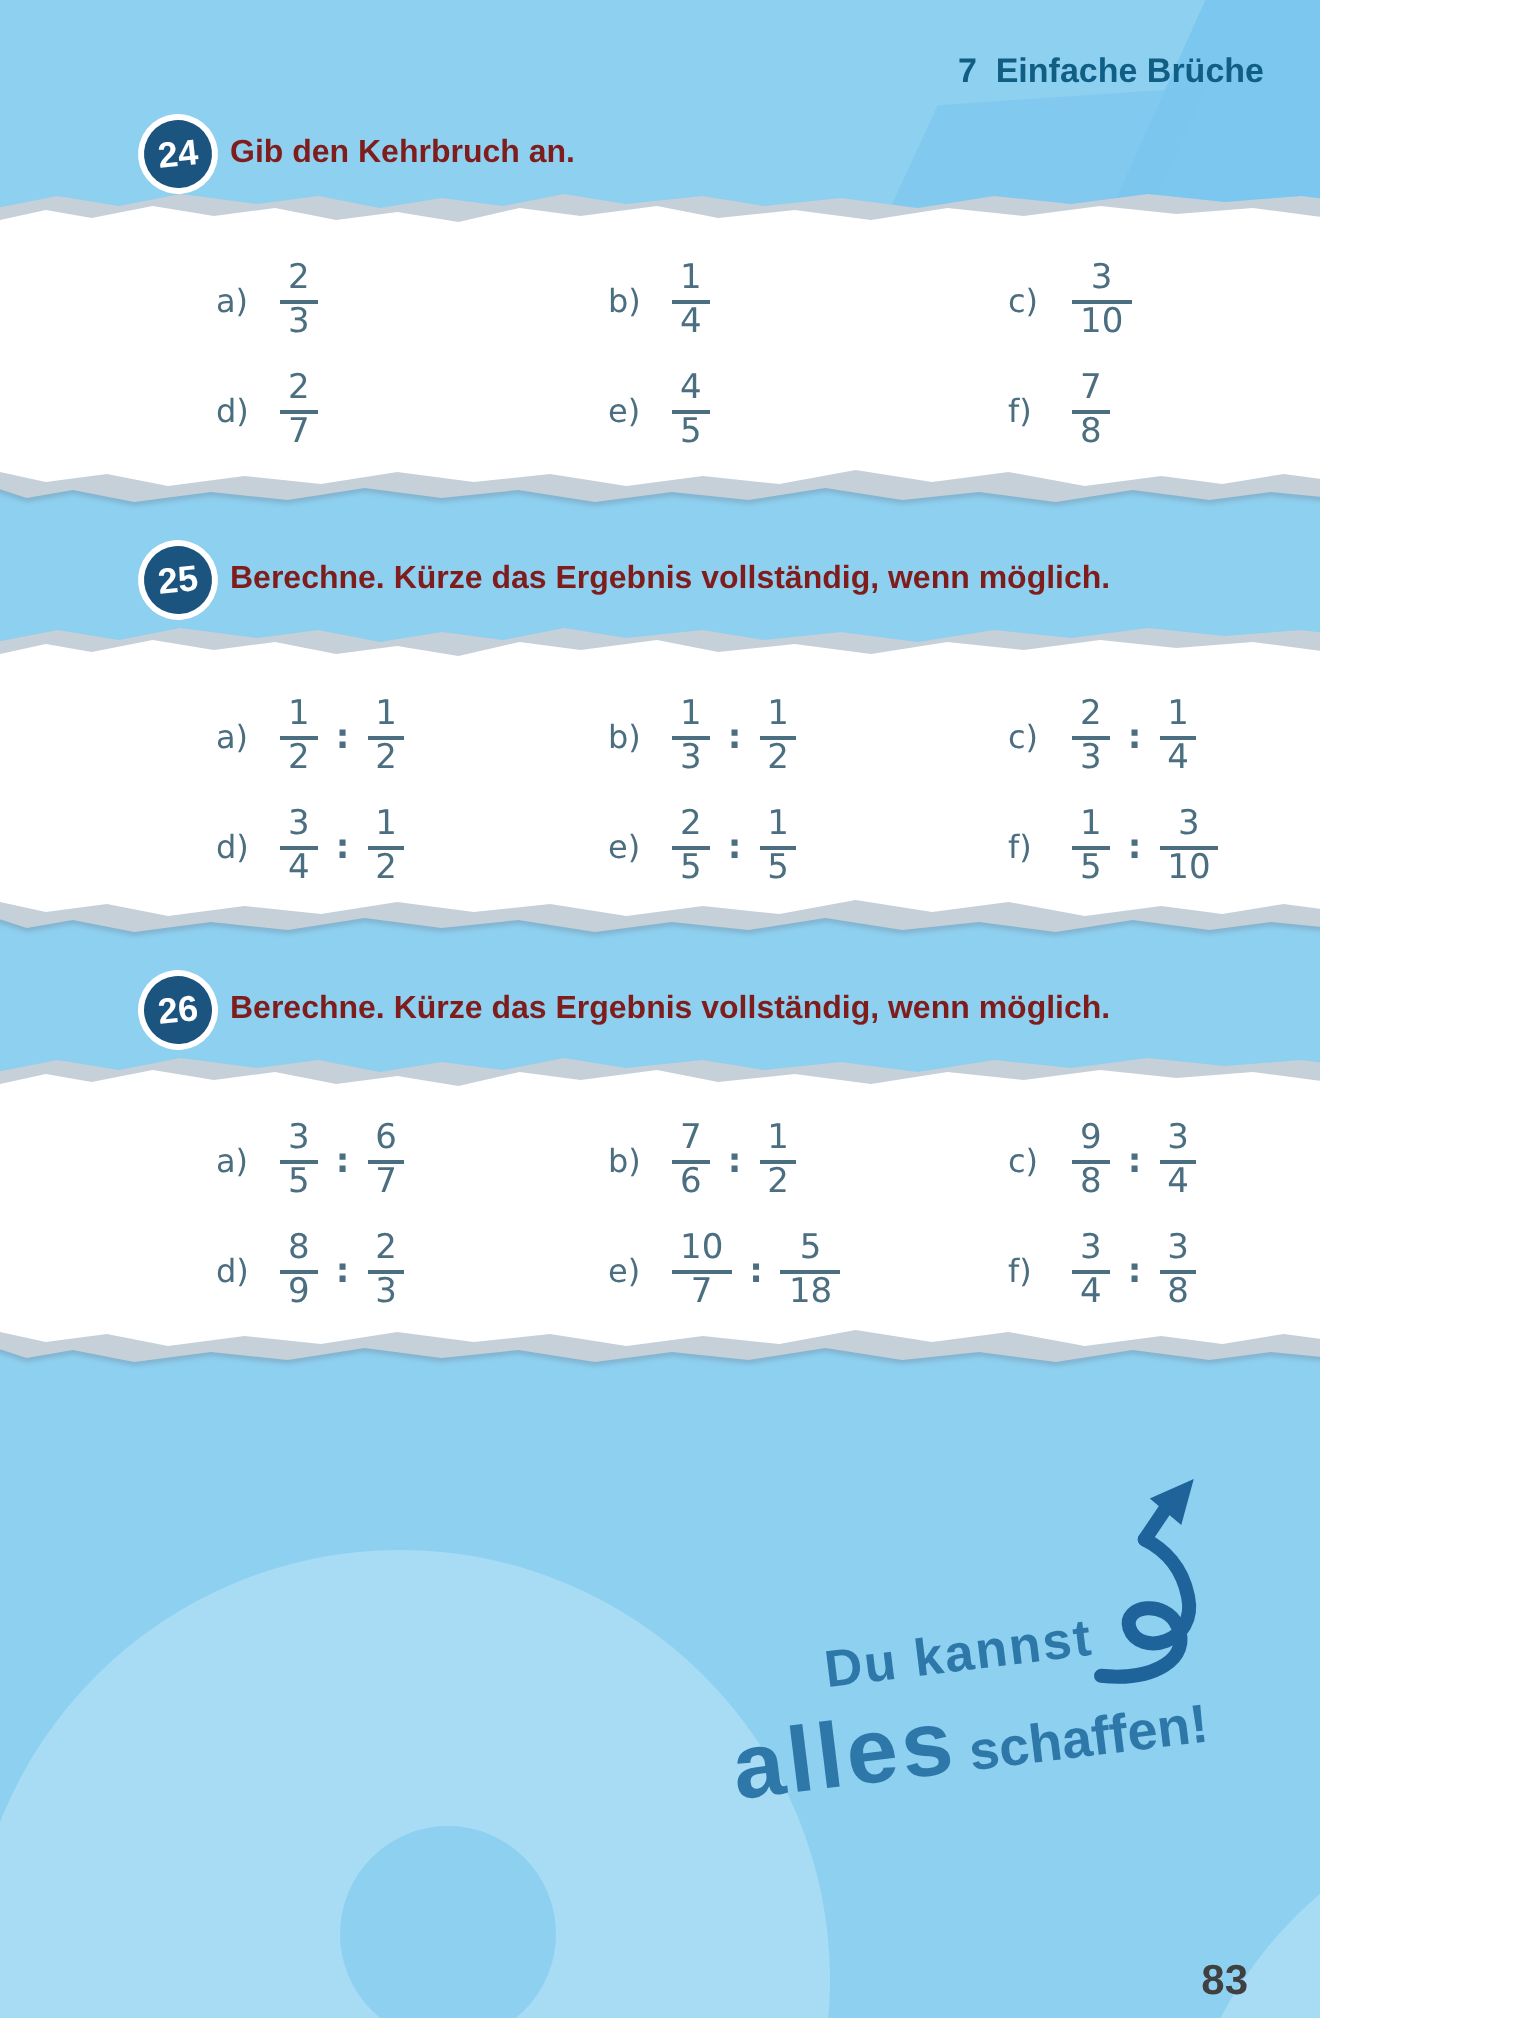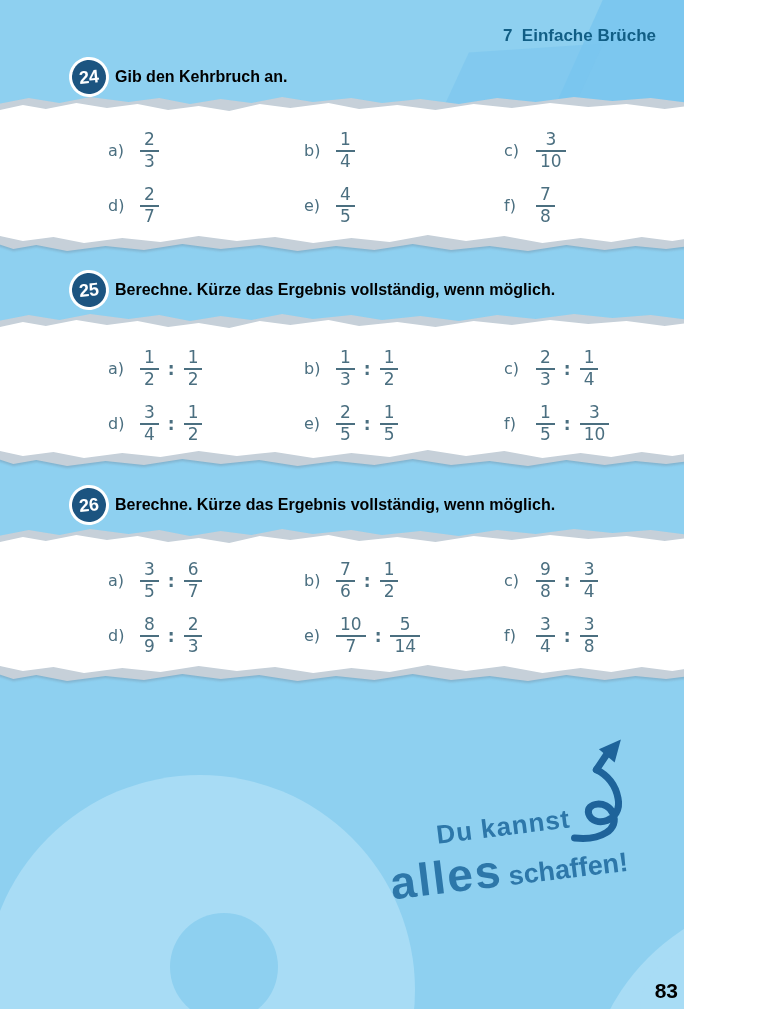--- a/index.html
+++ b/index.html
@@ -1,17 +1,17 @@
 <!DOCTYPE html>
 <html><head>
 <meta charset="utf-8">
 <style>
   html,body{margin:0;padding:0;}
   .page{position:relative;width:660px;height:1020px;overflow:hidden;
-        background:#8ed0f0;font-family:"Liberation Sans",sans-serif;padding-left:24px;}
+        background:#8ed0f0;font-family:"Liberation Sans",sans-serif;}
 
   
   .brush-a{position:absolute;left:540px;top:0;width:224px;height:225px;background:#79c5ee;
            clip-path:polygon(28% 0,100% 0,100% 52%,8% 100%,0 62%);opacity:.85;}
   .brush-b{position:absolute;left:455px;top:48px;width:130px;height:70px;background:#79c5ee;
            transform:skewX(-28deg) rotate(-4deg);opacity:.6;}
   .ring-fill{position:absolute;left:-15px;top:775px;width:430px;height:430px;border-radius:50%;background:#a8dcf5;}
   .ring-hole{position:absolute;left:170px;top:913px;width:108px;height:108px;border-radius:50%;background:#8ed0f0;}
   .blob-br{position:absolute;left:585px;top:895px;width:430px;height:430px;border-radius:50%;background:#a8dcf5;}
   .blob-83{position:absolute;left:640px;top:950px;width:120px;height:120px;border-radius:50%;background:#a8dcf5;}
@@ -26,40 +26,40 @@
     clip-path:polygon(0 12px,3% 7px,6% 11px,10% 5px,14% 10px,18% 6px,22% 12px,26% 8px,30% 13px,34% 6px,38% 10px,43% 5px,47% 11px,52% 7px,57% 12px,62% 6px,67% 10px,72% 5px,77% 9px,82% 6px,87% 11px,91% 7px,95% 10px,100% 6px,
     100% calc(100% - 10px),96% calc(100% - 6px),92% calc(100% - 12px),88% calc(100% - 7px),84% calc(100% - 11px),80% calc(100% - 6px),76% calc(100% - 10px),71% calc(100% - 5px),66% calc(100% - 12px),61% calc(100% - 7px),56% calc(100% - 13px),51% calc(100% - 6px),46% calc(100% - 10px),41% calc(100% - 5px),36% calc(100% - 11px),31% calc(100% - 7px),26% calc(100% - 12px),21% calc(100% - 6px),16% calc(100% - 10px),11% calc(100% - 5px),7% calc(100% - 11px),3% calc(100% - 7px),0 calc(100% - 12px));}
 
   
   .chapter{position:absolute;top:26px;right:28px;font-size:17px;font-weight:bold;
            color:#115e85;white-space:pre;}
   .ex-head{position:absolute;left:72px;display:flex;align-items:center;gap:9px;z-index:3;}
   .badge{width:34px;height:34px;border-radius:50%;background:#1c5480;color:#fff;
          font-weight:bold;font-size:18px;display:flex;align-items:center;justify-content:center;
          box-shadow:0 0 0 3px #ffffff;transform:rotate(-6deg);}
-  .ex-title{font-size:16px;font-weight:bold;color:#000000;}
+  .ex-title{font-size:16px;font-weight:bold;color:#7f1d1d;}
 
   .ex-grid{position:absolute;left:108px;display:grid;grid-template-columns:196px 200px 1fr;
            row-gap:14px;z-index:3;color:#4b6f80;font-family:"DejaVu Sans",sans-serif;}
   .item{display:flex;align-items:center;font-size:17px;}
   .lbl{width:24px;margin-right:8px;font-size:16px;}
   .frac{display:inline-flex;flex-direction:column;align-items:stretch;text-align:center;line-height:1.15;}
   .frac .den{border-top:2px solid currentColor;}
   .frac .num,.frac .den{padding:0 4px;}
   .op{margin:0 9px;font-weight:bold;}
 
   
   .motivation{position:absolute;top:812px;right:58px;width:250px;text-align:right;
               transform:rotate(-7deg);color:#2d77a9;font-weight:bold;z-index:3;}
   .m-line1{font-size:26px;letter-spacing:1px;padding-right:52px;}
   .m-big{font-size:46px;letter-spacing:2px;}
   .m-rest{font-size:27px;margin-left:6px;}
   .arrow-doodle{position:absolute;right:-14px;top:-58px;}
 
-  .pagenum{position:absolute;right:6px;bottom:17px;font-size:21px;font-weight:bold;color:#000000;z-index:3;}
+  .pagenum{position:absolute;right:36px;bottom:17px;font-size:21px;font-weight:bold;color:#404040;z-index:3;}
 </style>
 </head>
 <body>
 
 <div class="page">
 
   <div class="brush-a"></div>
   <div class="brush-b"></div>
   <div class="ring-fill"></div>
   <div class="ring-hole"></div>
@@ -264,21 +264,21 @@
     </div>
     <div class="item">
       <span class="lbl">e)</span>
       <span class="frac">
           <span class="num">10</span>
           <span class="den">7</span>
         </span>
       <span class="op">:</span>
       <span class="frac">
           <span class="num">5</span>
-          <span class="den">14</span>
+          <span class="den">18</span>
         </span>
     </div>
     <div class="item">
       <span class="lbl">f)</span>
       <span class="frac">
           <span class="num">3</span>
           <span class="den">4</span>
         </span>
       <span class="op">:</span>
       <span class="frac">

